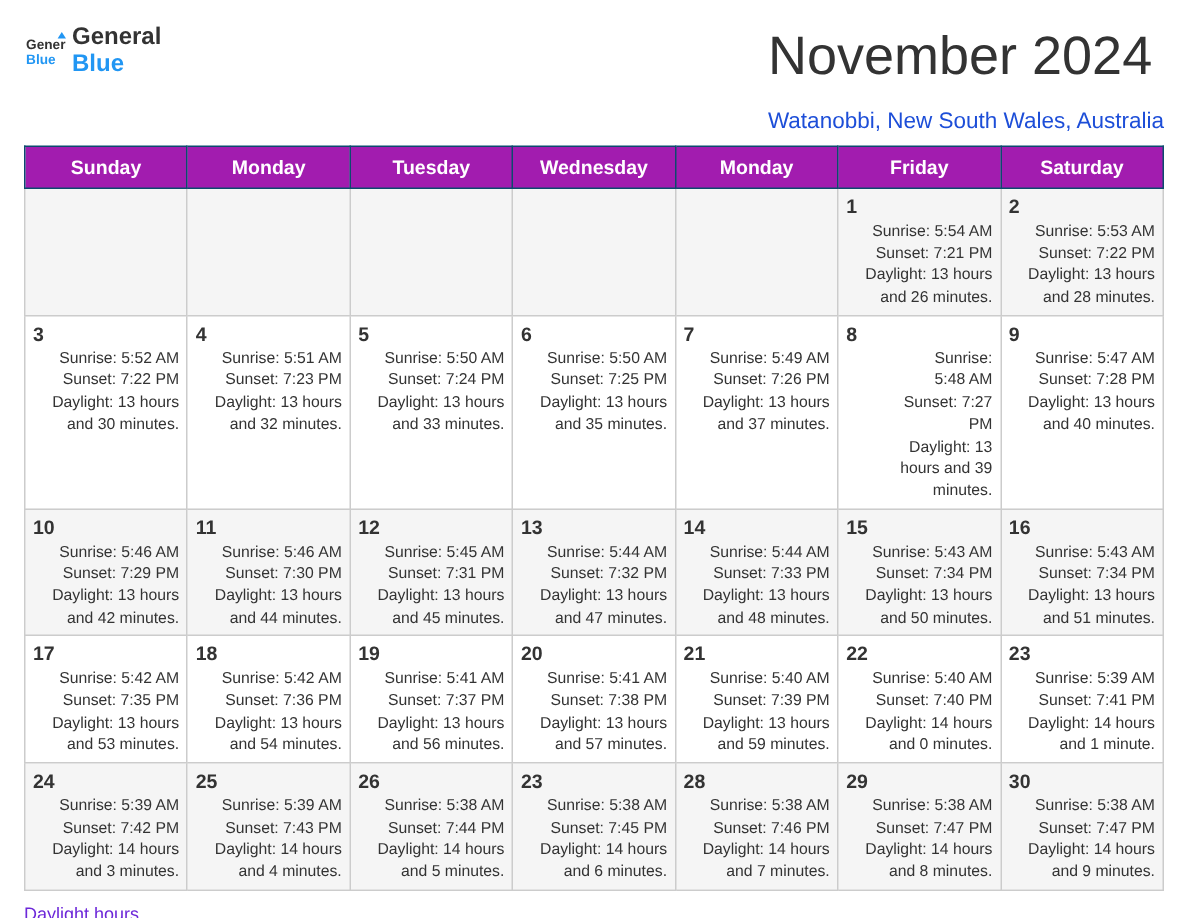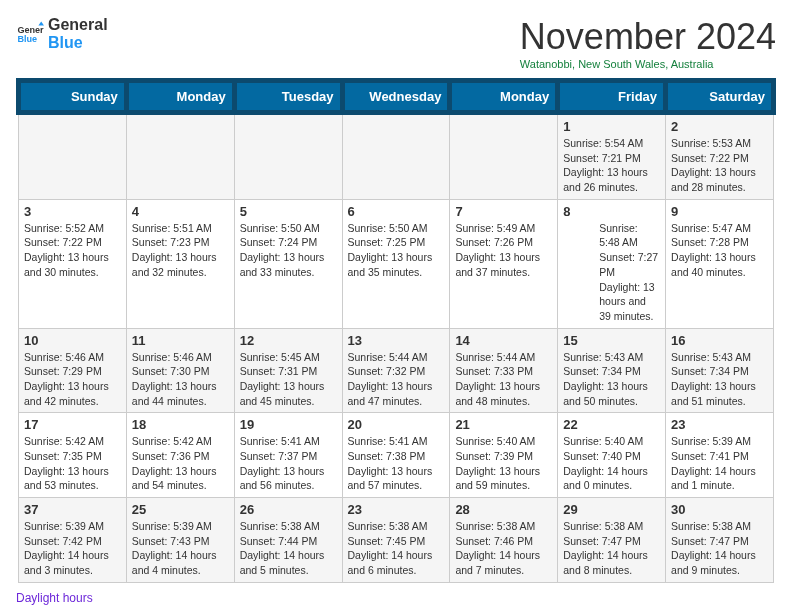--- a/index.html
+++ b/index.html
@@ -27,36 +27,37 @@
     }
     .title-area {
       text-align: left;
     }
     .month-title {
       font-size: 36px;
       font-weight: normal;
       color: #333;
     }
     .subtitle {
-      font-size: 11px;
-      color: #15803d;
+      font-size: 15px;
+      color: #1d4ed8;
+      margin-top: 14px;
     }
     table {
       width: 100%;
       border-collapse: collapse;
       table-layout: fixed;
     }
     thead tr th {
-      background: #0369a1;
+      background: #a21caf;
       color: #fff;
       font-size: 13px;
       font-weight: bold;
       padding: 6px 6px;
-      text-align: right;
-      border: 5px solid #0c4a6e;
+      text-align: center;
+      border: 1px solid #0c4a6e;
     }
     tbody tr td {
       border: 1px solid #ccc;
       vertical-align: top;
       padding: 4px 5px;
       font-size: 11px;
       color: #333;
       height: 80px;
       background: #fff;
     }
@@ -67,20 +68,21 @@
       font-size: 13px;
       font-weight: bold;
       color: #333;
       display: block;
       margin-bottom: 2px;
     }
     .day-info {
       font-size: 10.5px;
       line-height: 1.4;
       color: #333;
+      text-align: right;
     }
     .legend {
       margin-top: 8px;
       font-size: 12px;
       color: #6d28d9;
     }
   </style>
 </head>
 <body>
 
@@ -261,21 +263,21 @@
         </td>
         <td>
           <span class="day-num">23</span>
           <div class="day-info" style="white-space: pre-line;">Sunrise: 5:39 AM
 Sunset: 7:41 PM
 Daylight: 14 hours and 1 minute.</div>
         </td>
       </tr>
       <tr>
         <td>
-          <span class="day-num">37</span>
+          <span class="day-num">24</span>
           <div class="day-info" style="white-space: pre-line;">Sunrise: 5:39 AM
 Sunset: 7:42 PM
 Daylight: 14 hours and 3 minutes.</div>
         </td>
         <td>
           <span class="day-num">25</span>
           <div class="day-info" style="white-space: pre-line;">Sunrise: 5:39 AM
 Sunset: 7:43 PM
 Daylight: 14 hours and 4 minutes.</div>
         </td>

